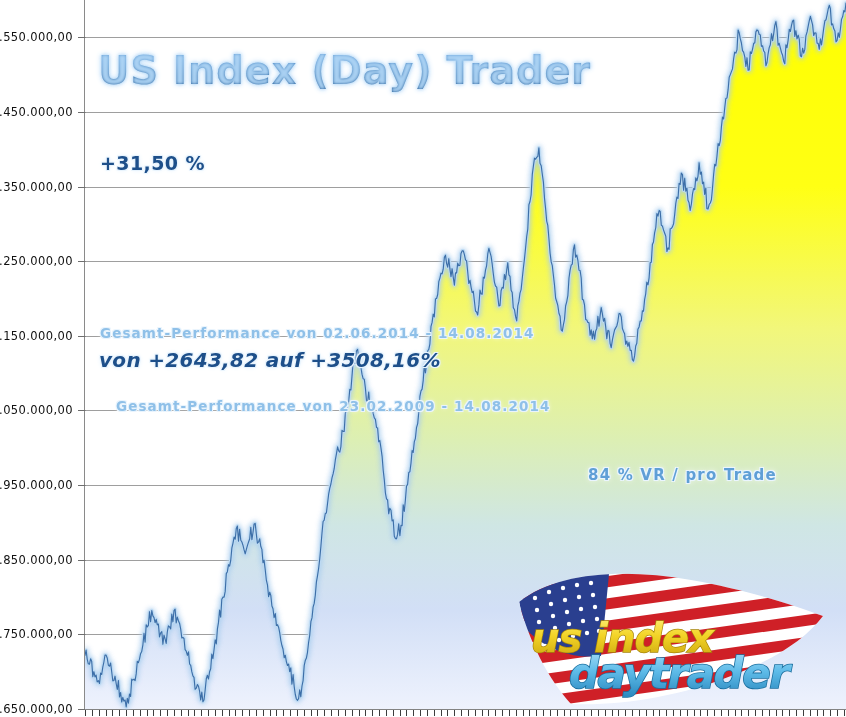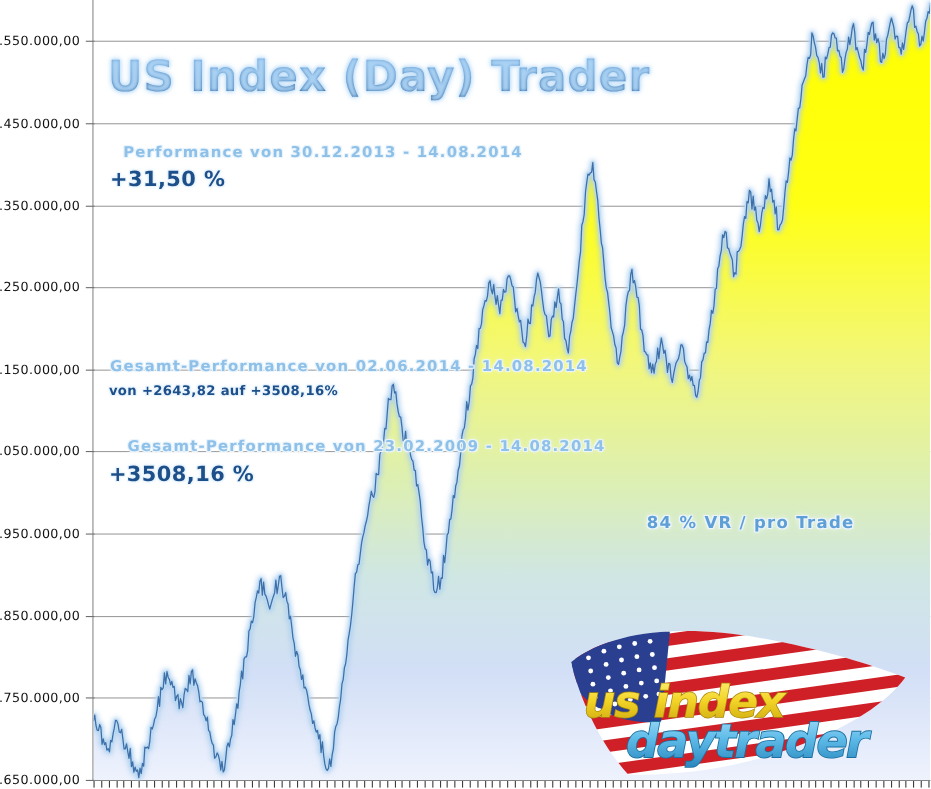--- a/index.html
+++ b/index.html
@@ -45,23 +45,24 @@
     text-shadow:-1px -1px 0 #e9f4fd,1px -1px 0 #e9f4fd,-1px 1px 0 #e9f4fd,1px 1px 0 #e9f4fd,0 0 5px #ffffff;
   }
   .lbl-big{
     font-family:"DejaVu Sans",sans-serif;
     font-size:19px;font-weight:bold;letter-spacing:.4px;
     color:#1d4f8a;
     text-shadow:-1px -1px 0 #e9f4fd,1px -1px 0 #e9f4fd,-1px 1px 0 #e9f4fd,1px 1px 0 #e9f4fd,0 0 5px #dceefc;
   }
   .lbl-mid{
     font-family:"DejaVu Sans",sans-serif;
-    font-size:12px;font-weight:bold;letter-spacing:.3px;
+    font-size:20px;font-weight:bold;letter-spacing:.3px;
     color:#1d4f8a;
     text-shadow:-1px -1px 0 #e9f4fd,1px -1px 0 #e9f4fd,-1px 1px 0 #e9f4fd,1px 1px 0 #e9f4fd,0 0 5px #dceefc;
+    font-style:italic;
   }
   .lbl-vr{
     font-family:"DejaVu Sans",sans-serif;
     font-size:15px;font-weight:bold;letter-spacing:1.2px;
     color:#5f9fd6;
     text-shadow:-1px -1px 0 #eaf5ff,1px -1px 0 #eaf5ff,-1px 1px 0 #eaf5ff,1px 1px 0 #eaf5ff,0 0 6px #ffffff;
   }
 
   #perf1-line1{left:112px;top:131px;}
   #perf1-line2{left:100px;top:152px;}
@@ -252,28 +253,26 @@
       </defs>
       <path id="area-path" fill="url(#areaGrad)" stroke="none" d="M0.0 655.3 L1.1 650.1 L2.2 659.1 L3.3 663.8 L4.5 664.2 L5.6 658.8 L6.7 661.4 L7.8 676.6 L8.9 671.7 L10.0 677.0 L11.1 675.1 L12.2 682.0 L13.4 680.6 L14.5 683.5 L15.6 673.1 L16.7 674.5 L17.8 667.2 L18.9 662.0 L20.0 655.0 L21.1 655.1 L22.3 658.3 L23.4 665.4 L24.5 666.2 L25.6 663.0 L26.7 671.7 L27.8 680.8 L28.9 680.7 L30.0 676.2 L31.2 683.6 L32.3 689.5 L33.4 680.6 L34.5 696.9 L35.6 692.6 L36.7 702.0 L37.8 697.3 L38.9 701.2 L40.1 700.0 L41.2 707.0 L42.3 698.3 L43.4 703.2 L44.5 694.1 L45.6 696.5 L46.7 679.2 L47.8 680.1 L49.0 679.1 L50.1 680.6 L51.2 673.9 L52.3 661.3 L53.4 662.7 L54.5 659.2 L55.6 653.7 L56.7 651.6 L57.9 644.8 L59.0 633.4 L60.1 642.1 L61.2 624.9 L62.3 626.9 L63.4 625.3 L64.5 611.7 L65.6 621.8 L66.8 610.5 L67.9 615.9 L69.0 617.6 L70.1 622.7 L71.2 619.4 L72.3 624.8 L73.4 624.1 L74.5 636.9 L75.7 632.9 L76.8 631.6 L77.9 644.3 L79.0 635.1 L80.1 638.8 L81.2 643.4 L82.3 632.0 L83.4 625.8 L84.6 626.9 L85.7 628.9 L86.8 614.0 L87.9 621.8 L89.0 610.5 L90.1 609.1 L91.2 623.0 L92.3 617.1 L93.5 620.9 L94.6 623.4 L95.7 629.1 L96.8 638.0 L97.9 637.4 L99.0 638.5 L100.1 649.7 L101.2 651.1 L102.4 655.3 L103.5 651.9 L104.6 664.0 L105.7 665.4 L106.8 671.7 L107.9 675.9 L109.0 677.4 L110.1 689.3 L111.3 688.1 L112.4 684.5 L113.5 686.4 L114.6 691.2 L115.7 700.0 L116.8 692.1 L117.9 701.7 L119.0 700.0 L120.2 689.6 L121.3 678.7 L122.4 675.3 L123.5 679.0 L124.6 671.7 L125.7 668.7 L126.8 654.1 L127.9 658.7 L129.1 649.3 L130.2 639.8 L131.3 643.9 L132.4 629.1 L133.5 622.4 L134.6 610.1 L135.7 617.1 L136.8 599.2 L138.0 597.1 L139.1 597.1 L140.2 591.4 L141.3 573.6 L142.4 571.7 L143.5 564.7 L144.6 566.1 L145.7 560.7 L146.9 547.8 L148.0 543.1 L149.1 537.1 L150.2 539.2 L151.3 528.4 L152.4 526.1 L153.5 541.1 L154.6 529.3 L155.8 540.3 L156.9 542.0 L158.0 545.4 L159.1 549.9 L160.2 553.8 L161.3 549.6 L162.4 545.7 L163.5 542.2 L164.7 538.8 L165.8 527.3 L166.9 539.7 L168.0 532.3 L169.1 523.9 L170.2 523.4 L171.3 533.9 L172.4 543.2 L173.6 541.8 L174.7 538.8 L175.8 546.5 L176.9 549.4 L178.0 562.7 L179.1 560.2 L180.2 569.5 L181.3 579.8 L182.5 585.1 L183.6 596.6 L184.7 592.2 L185.8 595.4 L186.9 606.0 L188.0 608.8 L189.1 617.7 L190.3 613.6 L191.4 625.4 L192.5 624.7 L193.6 627.2 L194.7 632.6 L195.8 640.3 L196.9 645.5 L198.0 649.0 L199.2 657.7 L200.3 655.3 L201.4 661.8 L202.5 665.5 L203.6 664.0 L204.7 671.7 L205.8 667.9 L206.9 684.1 L208.1 674.5 L209.2 686.6 L210.3 694.5 L211.4 699.0 L212.5 700.3 L213.6 698.6 L214.7 689.8 L215.8 696.8 L217.0 686.0 L218.1 680.6 L219.2 665.6 L220.3 660.4 L221.4 658.1 L222.5 652.3 L223.6 642.5 L224.7 635.5 L225.9 621.7 L227.0 617.9 L228.1 607.2 L229.2 603.4 L230.3 595.4 L231.4 582.1 L232.5 575.8 L233.6 568.7 L234.8 558.2 L235.9 546.3 L237.0 533.0 L238.1 521.5 L239.2 520.1 L240.3 513.5 L241.4 512.9 L242.5 503.7 L243.7 493.8 L244.8 488.1 L245.9 484.0 L247.0 477.8 L248.1 473.9 L249.2 468.7 L250.3 460.2 L251.4 454.1 L252.6 446.8 L253.7 450.8 L254.8 452.1 L255.9 446.6 L257.0 430.4 L258.1 431.4 L259.2 431.4 L260.3 413.2 L261.5 409.7 L262.6 404.5 L263.7 401.3 L264.8 389.4 L265.9 389.9 L267.0 376.1 L268.1 362.2 L269.2 363.3 L270.4 363.4 L271.5 350.8 L272.6 349.4 L273.7 357.3 L274.8 356.2 L275.9 367.2 L277.0 374.2 L278.1 378.7 L279.3 379.2 L280.4 388.1 L281.5 400.6 L282.6 401.7 L283.7 392.1 L284.8 404.5 L285.9 402.2 L287.0 405.4 L288.2 413.7 L289.3 417.9 L290.4 419.3 L291.5 427.4 L292.6 427.9 L293.7 441.8 L294.8 440.5 L295.9 447.7 L297.1 456.3 L298.2 470.2 L299.3 479.9 L300.4 493.0 L301.5 498.9 L302.6 500.0 L303.7 513.8 L304.8 508.2 L306.0 510.2 L307.1 520.9 L308.2 519.9 L309.3 536.2 L310.4 538.6 L311.5 538.8 L312.6 534.4 L313.7 523.9 L314.9 535.7 L316.0 525.4 L317.1 525.7 L318.2 504.8 L319.3 511.4 L320.4 500.0 L321.5 486.3 L322.6 484.4 L323.8 472.4 L324.9 471.7 L326.0 463.1 L327.1 450.5 L328.2 452.4 L329.3 441.8 L330.4 438.3 L331.5 427.7 L332.7 423.6 L333.8 412.0 L334.9 396.4 L336.0 390.9 L337.1 389.1 L338.2 380.6 L339.3 365.1 L340.4 372.8 L341.6 364.9 L342.7 350.8 L343.8 349.3 L344.9 343.8 L346.0 326.4 L347.1 322.4 L348.2 314.1 L349.3 316.9 L350.5 298.8 L351.6 298.5 L352.7 294.5 L353.8 281.7 L354.9 278.1 L356.0 273.2 L357.1 273.8 L358.2 269.2 L359.4 257.2 L360.5 255.2 L361.6 263.6 L362.7 267.1 L363.8 258.7 L364.9 268.7 L366.0 276.7 L367.1 268.7 L368.3 277.6 L369.4 285.1 L370.5 272.9 L371.6 272.9 L372.7 263.1 L373.8 265.7 L374.9 265.2 L376.0 253.4 L377.2 250.8 L378.3 250.8 L379.4 254.7 L380.5 259.8 L381.6 260.9 L382.7 271.7 L383.8 283.5 L385.0 280.4 L386.1 287.3 L387.2 292.6 L388.3 291.3 L389.4 301.0 L390.5 311.0 L391.6 312.0 L392.7 315.0 L393.9 304.9 L395.0 290.1 L396.1 294.0 L397.2 294.1 L398.3 277.2 L399.4 278.1 L400.5 270.2 L401.6 265.8 L402.8 253.7 L403.9 248.3 L405.0 252.3 L406.1 256.3 L407.2 264.2 L408.3 273.8 L409.4 282.1 L410.5 286.0 L411.7 287.1 L412.8 296.6 L413.9 306.0 L415.0 305.4 L416.1 290.7 L417.2 287.4 L418.3 288.1 L419.4 274.5 L420.6 279.6 L421.7 270.0 L422.8 262.7 L423.9 274.9 L425.0 276.3 L426.1 290.2 L427.2 292.6 L428.3 307.6 L429.5 309.7 L430.6 316.7 L431.7 320.9 L432.8 305.8 L433.9 301.2 L435.0 293.2 L436.1 289.6 L437.2 279.0 L438.4 267.8 L439.5 258.6 L440.6 247.8 L441.7 236.5 L442.8 228.8 L443.9 204.7 L445.0 201.5 L446.1 195.0 L447.3 174.3 L448.4 166.0 L449.5 158.2 L450.6 159.2 L451.7 157.2 L452.8 156.6 L453.9 147.8 L455.0 163.3 L456.2 165.7 L457.3 174.3 L458.4 182.1 L459.5 198.1 L460.6 208.6 L461.7 221.1 L462.8 225.4 L463.9 238.3 L465.1 253.2 L466.2 261.9 L467.3 265.7 L468.4 275.5 L469.5 285.0 L470.6 298.0 L471.7 301.5 L472.8 305.3 L474.0 313.5 L475.1 316.3 L476.2 329.9 L477.3 331.2 L478.4 324.6 L479.5 319.4 L480.6 306.0 L481.7 301.8 L482.9 295.3 L484.0 278.0 L485.1 270.2 L486.2 265.1 L487.3 264.1 L488.4 249.5 L489.5 244.8 L490.6 257.1 L491.8 255.1 L492.9 260.5 L494.0 270.2 L495.1 270.5 L496.2 278.0 L497.3 299.2 L498.4 300.0 L499.5 304.9 L500.7 319.4 L501.8 320.0 L502.9 322.4 L504.0 322.8 L505.1 335.3 L506.2 329.8 L507.3 338.8 L508.4 331.1 L509.6 339.3 L510.7 330.9 L511.8 328.4 L512.9 316.4 L514.0 326.1 L515.1 315.6 L516.2 307.5 L517.3 313.4 L518.5 321.2 L519.6 318.4 L520.7 326.9 L521.8 338.6 L522.9 330.3 L524.0 330.9 L525.1 343.3 L526.2 347.7 L527.4 339.8 L528.5 334.7 L529.6 329.9 L530.7 327.9 L531.8 326.0 L532.9 321.3 L534.0 313.5 L535.1 313.6 L536.3 317.0 L537.4 328.5 L538.5 331.4 L539.6 333.7 L540.7 344.3 L541.8 341.0 L542.9 346.3 L544.0 342.3 L545.2 350.4 L546.3 350.4 L547.4 359.7 L548.5 361.1 L549.6 355.9 L550.7 346.0 L551.8 343.3 L552.9 329.2 L554.1 326.9 L555.2 321.1 L556.3 320.9 L557.4 310.8 L558.5 311.2 L559.6 299.6 L560.7 294.0 L561.8 282.2 L563.0 284.8 L564.1 277.8 L565.2 262.7 L566.3 262.3 L567.4 244.4 L568.5 242.0 L569.6 232.9 L570.8 227.5 L571.9 213.5 L573.0 216.1 L574.1 210.5 L575.2 211.4 L576.3 225.3 L577.4 225.9 L578.5 229.9 L579.7 233.2 L580.8 236.3 L581.9 251.5 L583.0 247.8 L584.1 249.3 L585.2 228.8 L586.3 228.5 L587.4 226.9 L588.6 223.8 L589.7 214.4 L590.8 203.4 L591.9 197.0 L593.0 198.5 L594.1 183.3 L595.2 184.4 L596.3 173.1 L597.5 174.7 L598.6 190.2 L599.7 178.2 L600.8 191.1 L601.9 188.1 L603.0 200.2 L604.1 202.8 L605.2 210.5 L606.4 203.9 L607.5 193.9 L608.6 188.5 L609.7 189.6 L610.8 177.9 L611.9 180.8 L613.0 176.2 L614.1 162.7 L615.3 174.2 L616.4 172.0 L617.5 183.7 L618.6 182.1 L619.7 194.4 L620.8 188.1 L621.9 208.8 L623.0 209.0 L624.2 204.3 L625.3 203.0 L626.4 199.8 L627.5 188.1 L628.6 174.8 L629.7 164.4 L630.8 165.9 L631.9 156.7 L633.1 143.6 L634.2 145.6 L635.3 140.7 L636.4 126.9 L637.5 117.1 L638.6 119.0 L639.7 108.3 L640.8 98.5 L642.0 98.0 L643.1 89.7 L644.2 77.3 L645.3 74.6 L646.4 71.6 L647.5 68.9 L648.6 59.0 L649.7 52.2 L650.9 53.1 L652.0 49.6 L653.1 30.0 L654.2 32.8 L655.3 38.7 L656.4 43.0 L657.5 50.6 L658.6 52.2 L659.8 56.9 L660.9 66.4 L662.0 57.7 L663.1 70.2 L664.2 69.9 L665.3 51.9 L666.4 53.5 L667.5 49.3 L668.7 43.3 L669.8 42.9 L670.9 31.9 L672.0 29.9 L673.1 30.7 L674.2 34.5 L675.3 34.7 L676.4 46.3 L677.6 45.8 L678.7 51.0 L679.8 52.3 L680.9 65.7 L682.0 62.5 L683.1 53.8 L684.2 47.6 L685.3 44.8 L686.5 33.7 L687.6 40.6 L688.7 33.7 L689.8 25.4 L690.9 21.6 L692.0 29.1 L693.1 45.3 L694.2 43.3 L695.4 48.1 L696.5 52.5 L697.6 55.3 L698.7 61.2 L699.8 63.7 L700.9 44.8 L702.0 47.7 L703.1 40.3 L704.3 29.4 L705.4 31.4 L706.5 25.3 L707.6 20.9 L708.7 20.2 L709.8 36.4 L710.9 30.7 L712.0 38.8 L713.2 35.2 L714.3 39.4 L715.4 55.9 L716.5 56.7 L717.6 48.2 L718.7 53.2 L719.8 49.4 L720.9 35.8 L722.1 31.9 L723.2 26.2 L724.3 20.7 L725.4 16.4 L726.5 20.7 L727.6 24.9 L728.7 35.5 L729.8 32.8 L731.0 33.0 L732.1 43.2 L733.2 43.4 L734.3 49.3 L735.4 38.9 L736.5 44.9 L737.6 36.8 L738.7 28.4 L739.9 20.7 L741.0 19.8 L742.1 14.6 L743.2 9.0 L744.3 5.3 L745.4 8.6 L746.5 24.9 L747.6 23.9 L748.8 28.8 L749.9 30.9 L751.0 41.8 L752.1 40.3 L753.2 32.9 L754.3 37.4 L755.4 29.1 L756.5 19.4 L757.7 16.5 L758.8 10.6 L759.9 11.9 L761.0 3.0 L761 709 L0 709 Z"></path>
       <path id="glow-path" fill="none" stroke="#a9cdee" stroke-width="5.5" stroke-linejoin="round" stroke-linecap="round" opacity="0.9" filter="url(#glowF)" d="M0.0 655.3 L1.1 650.1 L2.2 659.1 L3.3 663.8 L4.5 664.2 L5.6 658.8 L6.7 661.4 L7.8 676.6 L8.9 671.7 L10.0 677.0 L11.1 675.1 L12.2 682.0 L13.4 680.6 L14.5 683.5 L15.6 673.1 L16.7 674.5 L17.8 667.2 L18.9 662.0 L20.0 655.0 L21.1 655.1 L22.3 658.3 L23.4 665.4 L24.5 666.2 L25.6 663.0 L26.7 671.7 L27.8 680.8 L28.9 680.7 L30.0 676.2 L31.2 683.6 L32.3 689.5 L33.4 680.6 L34.5 696.9 L35.6 692.6 L36.7 702.0 L37.8 697.3 L38.9 701.2 L40.1 700.0 L41.2 707.0 L42.3 698.3 L43.4 703.2 L44.5 694.1 L45.6 696.5 L46.7 679.2 L47.8 680.1 L49.0 679.1 L50.1 680.6 L51.2 673.9 L52.3 661.3 L53.4 662.7 L54.5 659.2 L55.6 653.7 L56.7 651.6 L57.9 644.8 L59.0 633.4 L60.1 642.1 L61.2 624.9 L62.3 626.9 L63.4 625.3 L64.5 611.7 L65.6 621.8 L66.8 610.5 L67.9 615.9 L69.0 617.6 L70.1 622.7 L71.2 619.4 L72.3 624.8 L73.4 624.1 L74.5 636.9 L75.7 632.9 L76.8 631.6 L77.9 644.3 L79.0 635.1 L80.1 638.8 L81.2 643.4 L82.3 632.0 L83.4 625.8 L84.6 626.9 L85.7 628.9 L86.8 614.0 L87.9 621.8 L89.0 610.5 L90.1 609.1 L91.2 623.0 L92.3 617.1 L93.5 620.9 L94.6 623.4 L95.7 629.1 L96.8 638.0 L97.9 637.4 L99.0 638.5 L100.1 649.7 L101.2 651.1 L102.4 655.3 L103.5 651.9 L104.6 664.0 L105.7 665.4 L106.8 671.7 L107.9 675.9 L109.0 677.4 L110.1 689.3 L111.3 688.1 L112.4 684.5 L113.5 686.4 L114.6 691.2 L115.7 700.0 L116.8 692.1 L117.9 701.7 L119.0 700.0 L120.2 689.6 L121.3 678.7 L122.4 675.3 L123.5 679.0 L124.6 671.7 L125.7 668.7 L126.8 654.1 L127.9 658.7 L129.1 649.3 L130.2 639.8 L131.3 643.9 L132.4 629.1 L133.5 622.4 L134.6 610.1 L135.7 617.1 L136.8 599.2 L138.0 597.1 L139.1 597.1 L140.2 591.4 L141.3 573.6 L142.4 571.7 L143.5 564.7 L144.6 566.1 L145.7 560.7 L146.9 547.8 L148.0 543.1 L149.1 537.1 L150.2 539.2 L151.3 528.4 L152.4 526.1 L153.5 541.1 L154.6 529.3 L155.8 540.3 L156.9 542.0 L158.0 545.4 L159.1 549.9 L160.2 553.8 L161.3 549.6 L162.4 545.7 L163.5 542.2 L164.7 538.8 L165.8 527.3 L166.9 539.7 L168.0 532.3 L169.1 523.9 L170.2 523.4 L171.3 533.9 L172.4 543.2 L173.6 541.8 L174.7 538.8 L175.8 546.5 L176.9 549.4 L178.0 562.7 L179.1 560.2 L180.2 569.5 L181.3 579.8 L182.5 585.1 L183.6 596.6 L184.7 592.2 L185.8 595.4 L186.9 606.0 L188.0 608.8 L189.1 617.7 L190.3 613.6 L191.4 625.4 L192.5 624.7 L193.6 627.2 L194.7 632.6 L195.8 640.3 L196.9 645.5 L198.0 649.0 L199.2 657.7 L200.3 655.3 L201.4 661.8 L202.5 665.5 L203.6 664.0 L204.7 671.7 L205.8 667.9 L206.9 684.1 L208.1 674.5 L209.2 686.6 L210.3 694.5 L211.4 699.0 L212.5 700.3 L213.6 698.6 L214.7 689.8 L215.8 696.8 L217.0 686.0 L218.1 680.6 L219.2 665.6 L220.3 660.4 L221.4 658.1 L222.5 652.3 L223.6 642.5 L224.7 635.5 L225.9 621.7 L227.0 617.9 L228.1 607.2 L229.2 603.4 L230.3 595.4 L231.4 582.1 L232.5 575.8 L233.6 568.7 L234.8 558.2 L235.9 546.3 L237.0 533.0 L238.1 521.5 L239.2 520.1 L240.3 513.5 L241.4 512.9 L242.5 503.7 L243.7 493.8 L244.8 488.1 L245.9 484.0 L247.0 477.8 L248.1 473.9 L249.2 468.7 L250.3 460.2 L251.4 454.1 L252.6 446.8 L253.7 450.8 L254.8 452.1 L255.9 446.6 L257.0 430.4 L258.1 431.4 L259.2 431.4 L260.3 413.2 L261.5 409.7 L262.6 404.5 L263.7 401.3 L264.8 389.4 L265.9 389.9 L267.0 376.1 L268.1 362.2 L269.2 363.3 L270.4 363.4 L271.5 350.8 L272.6 349.4 L273.7 357.3 L274.8 356.2 L275.9 367.2 L277.0 374.2 L278.1 378.7 L279.3 379.2 L280.4 388.1 L281.5 400.6 L282.6 401.7 L283.7 392.1 L284.8 404.5 L285.9 402.2 L287.0 405.4 L288.2 413.7 L289.3 417.9 L290.4 419.3 L291.5 427.4 L292.6 427.9 L293.7 441.8 L294.8 440.5 L295.9 447.7 L297.1 456.3 L298.2 470.2 L299.3 479.9 L300.4 493.0 L301.5 498.9 L302.6 500.0 L303.7 513.8 L304.8 508.2 L306.0 510.2 L307.1 520.9 L308.2 519.9 L309.3 536.2 L310.4 538.6 L311.5 538.8 L312.6 534.4 L313.7 523.9 L314.9 535.7 L316.0 525.4 L317.1 525.7 L318.2 504.8 L319.3 511.4 L320.4 500.0 L321.5 486.3 L322.6 484.4 L323.8 472.4 L324.9 471.7 L326.0 463.1 L327.1 450.5 L328.2 452.4 L329.3 441.8 L330.4 438.3 L331.5 427.7 L332.7 423.6 L333.8 412.0 L334.9 396.4 L336.0 390.9 L337.1 389.1 L338.2 380.6 L339.3 365.1 L340.4 372.8 L341.6 364.9 L342.7 350.8 L343.8 349.3 L344.9 343.8 L346.0 326.4 L347.1 322.4 L348.2 314.1 L349.3 316.9 L350.5 298.8 L351.6 298.5 L352.7 294.5 L353.8 281.7 L354.9 278.1 L356.0 273.2 L357.1 273.8 L358.2 269.2 L359.4 257.2 L360.5 255.2 L361.6 263.6 L362.7 267.1 L363.8 258.7 L364.9 268.7 L366.0 276.7 L367.1 268.7 L368.3 277.6 L369.4 285.1 L370.5 272.9 L371.6 272.9 L372.7 263.1 L373.8 265.7 L374.9 265.2 L376.0 253.4 L377.2 250.8 L378.3 250.8 L379.4 254.7 L380.5 259.8 L381.6 260.9 L382.7 271.7 L383.8 283.5 L385.0 280.4 L386.1 287.3 L387.2 292.6 L388.3 291.3 L389.4 301.0 L390.5 311.0 L391.6 312.0 L392.7 315.0 L393.9 304.9 L395.0 290.1 L396.1 294.0 L397.2 294.1 L398.3 277.2 L399.4 278.1 L400.5 270.2 L401.6 265.8 L402.8 253.7 L403.9 248.3 L405.0 252.3 L406.1 256.3 L407.2 264.2 L408.3 273.8 L409.4 282.1 L410.5 286.0 L411.7 287.1 L412.8 296.6 L413.9 306.0 L415.0 305.4 L416.1 290.7 L417.2 287.4 L418.3 288.1 L419.4 274.5 L420.6 279.6 L421.7 270.0 L422.8 262.7 L423.9 274.9 L425.0 276.3 L426.1 290.2 L427.2 292.6 L428.3 307.6 L429.5 309.7 L430.6 316.7 L431.7 320.9 L432.8 305.8 L433.9 301.2 L435.0 293.2 L436.1 289.6 L437.2 279.0 L438.4 267.8 L439.5 258.6 L440.6 247.8 L441.7 236.5 L442.8 228.8 L443.9 204.7 L445.0 201.5 L446.1 195.0 L447.3 174.3 L448.4 166.0 L449.5 158.2 L450.6 159.2 L451.7 157.2 L452.8 156.6 L453.9 147.8 L455.0 163.3 L456.2 165.7 L457.3 174.3 L458.4 182.1 L459.5 198.1 L460.6 208.6 L461.7 221.1 L462.8 225.4 L463.9 238.3 L465.1 253.2 L466.2 261.9 L467.3 265.7 L468.4 275.5 L469.5 285.0 L470.6 298.0 L471.7 301.5 L472.8 305.3 L474.0 313.5 L475.1 316.3 L476.2 329.9 L477.3 331.2 L478.4 324.6 L479.5 319.4 L480.6 306.0 L481.7 301.8 L482.9 295.3 L484.0 278.0 L485.1 270.2 L486.2 265.1 L487.3 264.1 L488.4 249.5 L489.5 244.8 L490.6 257.1 L491.8 255.1 L492.9 260.5 L494.0 270.2 L495.1 270.5 L496.2 278.0 L497.3 299.2 L498.4 300.0 L499.5 304.9 L500.7 319.4 L501.8 320.0 L502.9 322.4 L504.0 322.8 L505.1 335.3 L506.2 329.8 L507.3 338.8 L508.4 331.1 L509.6 339.3 L510.7 330.9 L511.8 328.4 L512.9 316.4 L514.0 326.1 L515.1 315.6 L516.2 307.5 L517.3 313.4 L518.5 321.2 L519.6 318.4 L520.7 326.9 L521.8 338.6 L522.9 330.3 L524.0 330.9 L525.1 343.3 L526.2 347.7 L527.4 339.8 L528.5 334.7 L529.6 329.9 L530.7 327.9 L531.8 326.0 L532.9 321.3 L534.0 313.5 L535.1 313.6 L536.3 317.0 L537.4 328.5 L538.5 331.4 L539.6 333.7 L540.7 344.3 L541.8 341.0 L542.9 346.3 L544.0 342.3 L545.2 350.4 L546.3 350.4 L547.4 359.7 L548.5 361.1 L549.6 355.9 L550.7 346.0 L551.8 343.3 L552.9 329.2 L554.1 326.9 L555.2 321.1 L556.3 320.9 L557.4 310.8 L558.5 311.2 L559.6 299.6 L560.7 294.0 L561.8 282.2 L563.0 284.8 L564.1 277.8 L565.2 262.7 L566.3 262.3 L567.4 244.4 L568.5 242.0 L569.6 232.9 L570.8 227.5 L571.9 213.5 L573.0 216.1 L574.1 210.5 L575.2 211.4 L576.3 225.3 L577.4 225.9 L578.5 229.9 L579.7 233.2 L580.8 236.3 L581.9 251.5 L583.0 247.8 L584.1 249.3 L585.2 228.8 L586.3 228.5 L587.4 226.9 L588.6 223.8 L589.7 214.4 L590.8 203.4 L591.9 197.0 L593.0 198.5 L594.1 183.3 L595.2 184.4 L596.3 173.1 L597.5 174.7 L598.6 190.2 L599.7 178.2 L600.8 191.1 L601.9 188.1 L603.0 200.2 L604.1 202.8 L605.2 210.5 L606.4 203.9 L607.5 193.9 L608.6 188.5 L609.7 189.6 L610.8 177.9 L611.9 180.8 L613.0 176.2 L614.1 162.7 L615.3 174.2 L616.4 172.0 L617.5 183.7 L618.6 182.1 L619.7 194.4 L620.8 188.1 L621.9 208.8 L623.0 209.0 L624.2 204.3 L625.3 203.0 L626.4 199.8 L627.5 188.1 L628.6 174.8 L629.7 164.4 L630.8 165.9 L631.9 156.7 L633.1 143.6 L634.2 145.6 L635.3 140.7 L636.4 126.9 L637.5 117.1 L638.6 119.0 L639.7 108.3 L640.8 98.5 L642.0 98.0 L643.1 89.7 L644.2 77.3 L645.3 74.6 L646.4 71.6 L647.5 68.9 L648.6 59.0 L649.7 52.2 L650.9 53.1 L652.0 49.6 L653.1 30.0 L654.2 32.8 L655.3 38.7 L656.4 43.0 L657.5 50.6 L658.6 52.2 L659.8 56.9 L660.9 66.4 L662.0 57.7 L663.1 70.2 L664.2 69.9 L665.3 51.9 L666.4 53.5 L667.5 49.3 L668.7 43.3 L669.8 42.9 L670.9 31.9 L672.0 29.9 L673.1 30.7 L674.2 34.5 L675.3 34.7 L676.4 46.3 L677.6 45.8 L678.7 51.0 L679.8 52.3 L680.9 65.7 L682.0 62.5 L683.1 53.8 L684.2 47.6 L685.3 44.8 L686.5 33.7 L687.6 40.6 L688.7 33.7 L689.8 25.4 L690.9 21.6 L692.0 29.1 L693.1 45.3 L694.2 43.3 L695.4 48.1 L696.5 52.5 L697.6 55.3 L698.7 61.2 L699.8 63.7 L700.9 44.8 L702.0 47.7 L703.1 40.3 L704.3 29.4 L705.4 31.4 L706.5 25.3 L707.6 20.9 L708.7 20.2 L709.8 36.4 L710.9 30.7 L712.0 38.8 L713.2 35.2 L714.3 39.4 L715.4 55.9 L716.5 56.7 L717.6 48.2 L718.7 53.2 L719.8 49.4 L720.9 35.8 L722.1 31.9 L723.2 26.2 L724.3 20.7 L725.4 16.4 L726.5 20.7 L727.6 24.9 L728.7 35.5 L729.8 32.8 L731.0 33.0 L732.1 43.2 L733.2 43.4 L734.3 49.3 L735.4 38.9 L736.5 44.9 L737.6 36.8 L738.7 28.4 L739.9 20.7 L741.0 19.8 L742.1 14.6 L743.2 9.0 L744.3 5.3 L745.4 8.6 L746.5 24.9 L747.6 23.9 L748.8 28.8 L749.9 30.9 L751.0 41.8 L752.1 40.3 L753.2 32.9 L754.3 37.4 L755.4 29.1 L756.5 19.4 L757.7 16.5 L758.8 10.6 L759.9 11.9 L761.0 3.0"></path>
       <path id="glow2-path" fill="none" stroke="#bcd9f2" stroke-width="3.4" stroke-linejoin="round" stroke-linecap="round" opacity="0.95" d="M0.0 655.3 L1.1 650.1 L2.2 659.1 L3.3 663.8 L4.5 664.2 L5.6 658.8 L6.7 661.4 L7.8 676.6 L8.9 671.7 L10.0 677.0 L11.1 675.1 L12.2 682.0 L13.4 680.6 L14.5 683.5 L15.6 673.1 L16.7 674.5 L17.8 667.2 L18.9 662.0 L20.0 655.0 L21.1 655.1 L22.3 658.3 L23.4 665.4 L24.5 666.2 L25.6 663.0 L26.7 671.7 L27.8 680.8 L28.9 680.7 L30.0 676.2 L31.2 683.6 L32.3 689.5 L33.4 680.6 L34.5 696.9 L35.6 692.6 L36.7 702.0 L37.8 697.3 L38.9 701.2 L40.1 700.0 L41.2 707.0 L42.3 698.3 L43.4 703.2 L44.5 694.1 L45.6 696.5 L46.7 679.2 L47.8 680.1 L49.0 679.1 L50.1 680.6 L51.2 673.9 L52.3 661.3 L53.4 662.7 L54.5 659.2 L55.6 653.7 L56.7 651.6 L57.9 644.8 L59.0 633.4 L60.1 642.1 L61.2 624.9 L62.3 626.9 L63.4 625.3 L64.5 611.7 L65.6 621.8 L66.8 610.5 L67.9 615.9 L69.0 617.6 L70.1 622.7 L71.2 619.4 L72.3 624.8 L73.4 624.1 L74.5 636.9 L75.7 632.9 L76.8 631.6 L77.9 644.3 L79.0 635.1 L80.1 638.8 L81.2 643.4 L82.3 632.0 L83.4 625.8 L84.6 626.9 L85.7 628.9 L86.8 614.0 L87.9 621.8 L89.0 610.5 L90.1 609.1 L91.2 623.0 L92.3 617.1 L93.5 620.9 L94.6 623.4 L95.7 629.1 L96.8 638.0 L97.9 637.4 L99.0 638.5 L100.1 649.7 L101.2 651.1 L102.4 655.3 L103.5 651.9 L104.6 664.0 L105.7 665.4 L106.8 671.7 L107.9 675.9 L109.0 677.4 L110.1 689.3 L111.3 688.1 L112.4 684.5 L113.5 686.4 L114.6 691.2 L115.7 700.0 L116.8 692.1 L117.9 701.7 L119.0 700.0 L120.2 689.6 L121.3 678.7 L122.4 675.3 L123.5 679.0 L124.6 671.7 L125.7 668.7 L126.8 654.1 L127.9 658.7 L129.1 649.3 L130.2 639.8 L131.3 643.9 L132.4 629.1 L133.5 622.4 L134.6 610.1 L135.7 617.1 L136.8 599.2 L138.0 597.1 L139.1 597.1 L140.2 591.4 L141.3 573.6 L142.4 571.7 L143.5 564.7 L144.6 566.1 L145.7 560.7 L146.9 547.8 L148.0 543.1 L149.1 537.1 L150.2 539.2 L151.3 528.4 L152.4 526.1 L153.5 541.1 L154.6 529.3 L155.8 540.3 L156.9 542.0 L158.0 545.4 L159.1 549.9 L160.2 553.8 L161.3 549.6 L162.4 545.7 L163.5 542.2 L164.7 538.8 L165.8 527.3 L166.9 539.7 L168.0 532.3 L169.1 523.9 L170.2 523.4 L171.3 533.9 L172.4 543.2 L173.6 541.8 L174.7 538.8 L175.8 546.5 L176.9 549.4 L178.0 562.7 L179.1 560.2 L180.2 569.5 L181.3 579.8 L182.5 585.1 L183.6 596.6 L184.7 592.2 L185.8 595.4 L186.9 606.0 L188.0 608.8 L189.1 617.7 L190.3 613.6 L191.4 625.4 L192.5 624.7 L193.6 627.2 L194.7 632.6 L195.8 640.3 L196.9 645.5 L198.0 649.0 L199.2 657.7 L200.3 655.3 L201.4 661.8 L202.5 665.5 L203.6 664.0 L204.7 671.7 L205.8 667.9 L206.9 684.1 L208.1 674.5 L209.2 686.6 L210.3 694.5 L211.4 699.0 L212.5 700.3 L213.6 698.6 L214.7 689.8 L215.8 696.8 L217.0 686.0 L218.1 680.6 L219.2 665.6 L220.3 660.4 L221.4 658.1 L222.5 652.3 L223.6 642.5 L224.7 635.5 L225.9 621.7 L227.0 617.9 L228.1 607.2 L229.2 603.4 L230.3 595.4 L231.4 582.1 L232.5 575.8 L233.6 568.7 L234.8 558.2 L235.9 546.3 L237.0 533.0 L238.1 521.5 L239.2 520.1 L240.3 513.5 L241.4 512.9 L242.5 503.7 L243.7 493.8 L244.8 488.1 L245.9 484.0 L247.0 477.8 L248.1 473.9 L249.2 468.7 L250.3 460.2 L251.4 454.1 L252.6 446.8 L253.7 450.8 L254.8 452.1 L255.9 446.6 L257.0 430.4 L258.1 431.4 L259.2 431.4 L260.3 413.2 L261.5 409.7 L262.6 404.5 L263.7 401.3 L264.8 389.4 L265.9 389.9 L267.0 376.1 L268.1 362.2 L269.2 363.3 L270.4 363.4 L271.5 350.8 L272.6 349.4 L273.7 357.3 L274.8 356.2 L275.9 367.2 L277.0 374.2 L278.1 378.7 L279.3 379.2 L280.4 388.1 L281.5 400.6 L282.6 401.7 L283.7 392.1 L284.8 404.5 L285.9 402.2 L287.0 405.4 L288.2 413.7 L289.3 417.9 L290.4 419.3 L291.5 427.4 L292.6 427.9 L293.7 441.8 L294.8 440.5 L295.9 447.7 L297.1 456.3 L298.2 470.2 L299.3 479.9 L300.4 493.0 L301.5 498.9 L302.6 500.0 L303.7 513.8 L304.8 508.2 L306.0 510.2 L307.1 520.9 L308.2 519.9 L309.3 536.2 L310.4 538.6 L311.5 538.8 L312.6 534.4 L313.7 523.9 L314.9 535.7 L316.0 525.4 L317.1 525.7 L318.2 504.8 L319.3 511.4 L320.4 500.0 L321.5 486.3 L322.6 484.4 L323.8 472.4 L324.9 471.7 L326.0 463.1 L327.1 450.5 L328.2 452.4 L329.3 441.8 L330.4 438.3 L331.5 427.7 L332.7 423.6 L333.8 412.0 L334.9 396.4 L336.0 390.9 L337.1 389.1 L338.2 380.6 L339.3 365.1 L340.4 372.8 L341.6 364.9 L342.7 350.8 L343.8 349.3 L344.9 343.8 L346.0 326.4 L347.1 322.4 L348.2 314.1 L349.3 316.9 L350.5 298.8 L351.6 298.5 L352.7 294.5 L353.8 281.7 L354.9 278.1 L356.0 273.2 L357.1 273.8 L358.2 269.2 L359.4 257.2 L360.5 255.2 L361.6 263.6 L362.7 267.1 L363.8 258.7 L364.9 268.7 L366.0 276.7 L367.1 268.7 L368.3 277.6 L369.4 285.1 L370.5 272.9 L371.6 272.9 L372.7 263.1 L373.8 265.7 L374.9 265.2 L376.0 253.4 L377.2 250.8 L378.3 250.8 L379.4 254.7 L380.5 259.8 L381.6 260.9 L382.7 271.7 L383.8 283.5 L385.0 280.4 L386.1 287.3 L387.2 292.6 L388.3 291.3 L389.4 301.0 L390.5 311.0 L391.6 312.0 L392.7 315.0 L393.9 304.9 L395.0 290.1 L396.1 294.0 L397.2 294.1 L398.3 277.2 L399.4 278.1 L400.5 270.2 L401.6 265.8 L402.8 253.7 L403.9 248.3 L405.0 252.3 L406.1 256.3 L407.2 264.2 L408.3 273.8 L409.4 282.1 L410.5 286.0 L411.7 287.1 L412.8 296.6 L413.9 306.0 L415.0 305.4 L416.1 290.7 L417.2 287.4 L418.3 288.1 L419.4 274.5 L420.6 279.6 L421.7 270.0 L422.8 262.7 L423.9 274.9 L425.0 276.3 L426.1 290.2 L427.2 292.6 L428.3 307.6 L429.5 309.7 L430.6 316.7 L431.7 320.9 L432.8 305.8 L433.9 301.2 L435.0 293.2 L436.1 289.6 L437.2 279.0 L438.4 267.8 L439.5 258.6 L440.6 247.8 L441.7 236.5 L442.8 228.8 L443.9 204.7 L445.0 201.5 L446.1 195.0 L447.3 174.3 L448.4 166.0 L449.5 158.2 L450.6 159.2 L451.7 157.2 L452.8 156.6 L453.9 147.8 L455.0 163.3 L456.2 165.7 L457.3 174.3 L458.4 182.1 L459.5 198.1 L460.6 208.6 L461.7 221.1 L462.8 225.4 L463.9 238.3 L465.1 253.2 L466.2 261.9 L467.3 265.7 L468.4 275.5 L469.5 285.0 L470.6 298.0 L471.7 301.5 L472.8 305.3 L474.0 313.5 L475.1 316.3 L476.2 329.9 L477.3 331.2 L478.4 324.6 L479.5 319.4 L480.6 306.0 L481.7 301.8 L482.9 295.3 L484.0 278.0 L485.1 270.2 L486.2 265.1 L487.3 264.1 L488.4 249.5 L489.5 244.8 L490.6 257.1 L491.8 255.1 L492.9 260.5 L494.0 270.2 L495.1 270.5 L496.2 278.0 L497.3 299.2 L498.4 300.0 L499.5 304.9 L500.7 319.4 L501.8 320.0 L502.9 322.4 L504.0 322.8 L505.1 335.3 L506.2 329.8 L507.3 338.8 L508.4 331.1 L509.6 339.3 L510.7 330.9 L511.8 328.4 L512.9 316.4 L514.0 326.1 L515.1 315.6 L516.2 307.5 L517.3 313.4 L518.5 321.2 L519.6 318.4 L520.7 326.9 L521.8 338.6 L522.9 330.3 L524.0 330.9 L525.1 343.3 L526.2 347.7 L527.4 339.8 L528.5 334.7 L529.6 329.9 L530.7 327.9 L531.8 326.0 L532.9 321.3 L534.0 313.5 L535.1 313.6 L536.3 317.0 L537.4 328.5 L538.5 331.4 L539.6 333.7 L540.7 344.3 L541.8 341.0 L542.9 346.3 L544.0 342.3 L545.2 350.4 L546.3 350.4 L547.4 359.7 L548.5 361.1 L549.6 355.9 L550.7 346.0 L551.8 343.3 L552.9 329.2 L554.1 326.9 L555.2 321.1 L556.3 320.9 L557.4 310.8 L558.5 311.2 L559.6 299.6 L560.7 294.0 L561.8 282.2 L563.0 284.8 L564.1 277.8 L565.2 262.7 L566.3 262.3 L567.4 244.4 L568.5 242.0 L569.6 232.9 L570.8 227.5 L571.9 213.5 L573.0 216.1 L574.1 210.5 L575.2 211.4 L576.3 225.3 L577.4 225.9 L578.5 229.9 L579.7 233.2 L580.8 236.3 L581.9 251.5 L583.0 247.8 L584.1 249.3 L585.2 228.8 L586.3 228.5 L587.4 226.9 L588.6 223.8 L589.7 214.4 L590.8 203.4 L591.9 197.0 L593.0 198.5 L594.1 183.3 L595.2 184.4 L596.3 173.1 L597.5 174.7 L598.6 190.2 L599.7 178.2 L600.8 191.1 L601.9 188.1 L603.0 200.2 L604.1 202.8 L605.2 210.5 L606.4 203.9 L607.5 193.9 L608.6 188.5 L609.7 189.6 L610.8 177.9 L611.9 180.8 L613.0 176.2 L614.1 162.7 L615.3 174.2 L616.4 172.0 L617.5 183.7 L618.6 182.1 L619.7 194.4 L620.8 188.1 L621.9 208.8 L623.0 209.0 L624.2 204.3 L625.3 203.0 L626.4 199.8 L627.5 188.1 L628.6 174.8 L629.7 164.4 L630.8 165.9 L631.9 156.7 L633.1 143.6 L634.2 145.6 L635.3 140.7 L636.4 126.9 L637.5 117.1 L638.6 119.0 L639.7 108.3 L640.8 98.5 L642.0 98.0 L643.1 89.7 L644.2 77.3 L645.3 74.6 L646.4 71.6 L647.5 68.9 L648.6 59.0 L649.7 52.2 L650.9 53.1 L652.0 49.6 L653.1 30.0 L654.2 32.8 L655.3 38.7 L656.4 43.0 L657.5 50.6 L658.6 52.2 L659.8 56.9 L660.9 66.4 L662.0 57.7 L663.1 70.2 L664.2 69.9 L665.3 51.9 L666.4 53.5 L667.5 49.3 L668.7 43.3 L669.8 42.9 L670.9 31.9 L672.0 29.9 L673.1 30.7 L674.2 34.5 L675.3 34.7 L676.4 46.3 L677.6 45.8 L678.7 51.0 L679.8 52.3 L680.9 65.7 L682.0 62.5 L683.1 53.8 L684.2 47.6 L685.3 44.8 L686.5 33.7 L687.6 40.6 L688.7 33.7 L689.8 25.4 L690.9 21.6 L692.0 29.1 L693.1 45.3 L694.2 43.3 L695.4 48.1 L696.5 52.5 L697.6 55.3 L698.7 61.2 L699.8 63.7 L700.9 44.8 L702.0 47.7 L703.1 40.3 L704.3 29.4 L705.4 31.4 L706.5 25.3 L707.6 20.9 L708.7 20.2 L709.8 36.4 L710.9 30.7 L712.0 38.8 L713.2 35.2 L714.3 39.4 L715.4 55.9 L716.5 56.7 L717.6 48.2 L718.7 53.2 L719.8 49.4 L720.9 35.8 L722.1 31.9 L723.2 26.2 L724.3 20.7 L725.4 16.4 L726.5 20.7 L727.6 24.9 L728.7 35.5 L729.8 32.8 L731.0 33.0 L732.1 43.2 L733.2 43.4 L734.3 49.3 L735.4 38.9 L736.5 44.9 L737.6 36.8 L738.7 28.4 L739.9 20.7 L741.0 19.8 L742.1 14.6 L743.2 9.0 L744.3 5.3 L745.4 8.6 L746.5 24.9 L747.6 23.9 L748.8 28.8 L749.9 30.9 L751.0 41.8 L752.1 40.3 L753.2 32.9 L754.3 37.4 L755.4 29.1 L756.5 19.4 L757.7 16.5 L758.8 10.6 L759.9 11.9 L761.0 3.0"></path>
       <path id="line-path" fill="none" stroke="#3d6fa8" stroke-width="1.15" stroke-linejoin="round" stroke-linecap="round" d="M0.0 655.3 L1.1 650.1 L2.2 659.1 L3.3 663.8 L4.5 664.2 L5.6 658.8 L6.7 661.4 L7.8 676.6 L8.9 671.7 L10.0 677.0 L11.1 675.1 L12.2 682.0 L13.4 680.6 L14.5 683.5 L15.6 673.1 L16.7 674.5 L17.8 667.2 L18.9 662.0 L20.0 655.0 L21.1 655.1 L22.3 658.3 L23.4 665.4 L24.5 666.2 L25.6 663.0 L26.7 671.7 L27.8 680.8 L28.9 680.7 L30.0 676.2 L31.2 683.6 L32.3 689.5 L33.4 680.6 L34.5 696.9 L35.6 692.6 L36.7 702.0 L37.8 697.3 L38.9 701.2 L40.1 700.0 L41.2 707.0 L42.3 698.3 L43.4 703.2 L44.5 694.1 L45.6 696.5 L46.7 679.2 L47.8 680.1 L49.0 679.1 L50.1 680.6 L51.2 673.9 L52.3 661.3 L53.4 662.7 L54.5 659.2 L55.6 653.7 L56.7 651.6 L57.9 644.8 L59.0 633.4 L60.1 642.1 L61.2 624.9 L62.3 626.9 L63.4 625.3 L64.5 611.7 L65.6 621.8 L66.8 610.5 L67.9 615.9 L69.0 617.6 L70.1 622.7 L71.2 619.4 L72.3 624.8 L73.4 624.1 L74.5 636.9 L75.7 632.9 L76.8 631.6 L77.9 644.3 L79.0 635.1 L80.1 638.8 L81.2 643.4 L82.3 632.0 L83.4 625.8 L84.6 626.9 L85.7 628.9 L86.8 614.0 L87.9 621.8 L89.0 610.5 L90.1 609.1 L91.2 623.0 L92.3 617.1 L93.5 620.9 L94.6 623.4 L95.7 629.1 L96.8 638.0 L97.9 637.4 L99.0 638.5 L100.1 649.7 L101.2 651.1 L102.4 655.3 L103.5 651.9 L104.6 664.0 L105.7 665.4 L106.8 671.7 L107.9 675.9 L109.0 677.4 L110.1 689.3 L111.3 688.1 L112.4 684.5 L113.5 686.4 L114.6 691.2 L115.7 700.0 L116.8 692.1 L117.9 701.7 L119.0 700.0 L120.2 689.6 L121.3 678.7 L122.4 675.3 L123.5 679.0 L124.6 671.7 L125.7 668.7 L126.8 654.1 L127.9 658.7 L129.1 649.3 L130.2 639.8 L131.3 643.9 L132.4 629.1 L133.5 622.4 L134.6 610.1 L135.7 617.1 L136.8 599.2 L138.0 597.1 L139.1 597.1 L140.2 591.4 L141.3 573.6 L142.4 571.7 L143.5 564.7 L144.6 566.1 L145.7 560.7 L146.9 547.8 L148.0 543.1 L149.1 537.1 L150.2 539.2 L151.3 528.4 L152.4 526.1 L153.5 541.1 L154.6 529.3 L155.8 540.3 L156.9 542.0 L158.0 545.4 L159.1 549.9 L160.2 553.8 L161.3 549.6 L162.4 545.7 L163.5 542.2 L164.7 538.8 L165.8 527.3 L166.9 539.7 L168.0 532.3 L169.1 523.9 L170.2 523.4 L171.3 533.9 L172.4 543.2 L173.6 541.8 L174.7 538.8 L175.8 546.5 L176.9 549.4 L178.0 562.7 L179.1 560.2 L180.2 569.5 L181.3 579.8 L182.5 585.1 L183.6 596.6 L184.7 592.2 L185.8 595.4 L186.9 606.0 L188.0 608.8 L189.1 617.7 L190.3 613.6 L191.4 625.4 L192.5 624.7 L193.6 627.2 L194.7 632.6 L195.8 640.3 L196.9 645.5 L198.0 649.0 L199.2 657.7 L200.3 655.3 L201.4 661.8 L202.5 665.5 L203.6 664.0 L204.7 671.7 L205.8 667.9 L206.9 684.1 L208.1 674.5 L209.2 686.6 L210.3 694.5 L211.4 699.0 L212.5 700.3 L213.6 698.6 L214.7 689.8 L215.8 696.8 L217.0 686.0 L218.1 680.6 L219.2 665.6 L220.3 660.4 L221.4 658.1 L222.5 652.3 L223.6 642.5 L224.7 635.5 L225.9 621.7 L227.0 617.9 L228.1 607.2 L229.2 603.4 L230.3 595.4 L231.4 582.1 L232.5 575.8 L233.6 568.7 L234.8 558.2 L235.9 546.3 L237.0 533.0 L238.1 521.5 L239.2 520.1 L240.3 513.5 L241.4 512.9 L242.5 503.7 L243.7 493.8 L244.8 488.1 L245.9 484.0 L247.0 477.8 L248.1 473.9 L249.2 468.7 L250.3 460.2 L251.4 454.1 L252.6 446.8 L253.7 450.8 L254.8 452.1 L255.9 446.6 L257.0 430.4 L258.1 431.4 L259.2 431.4 L260.3 413.2 L261.5 409.7 L262.6 404.5 L263.7 401.3 L264.8 389.4 L265.9 389.9 L267.0 376.1 L268.1 362.2 L269.2 363.3 L270.4 363.4 L271.5 350.8 L272.6 349.4 L273.7 357.3 L274.8 356.2 L275.9 367.2 L277.0 374.2 L278.1 378.7 L279.3 379.2 L280.4 388.1 L281.5 400.6 L282.6 401.7 L283.7 392.1 L284.8 404.5 L285.9 402.2 L287.0 405.4 L288.2 413.7 L289.3 417.9 L290.4 419.3 L291.5 427.4 L292.6 427.9 L293.7 441.8 L294.8 440.5 L295.9 447.7 L297.1 456.3 L298.2 470.2 L299.3 479.9 L300.4 493.0 L301.5 498.9 L302.6 500.0 L303.7 513.8 L304.8 508.2 L306.0 510.2 L307.1 520.9 L308.2 519.9 L309.3 536.2 L310.4 538.6 L311.5 538.8 L312.6 534.4 L313.7 523.9 L314.9 535.7 L316.0 525.4 L317.1 525.7 L318.2 504.8 L319.3 511.4 L320.4 500.0 L321.5 486.3 L322.6 484.4 L323.8 472.4 L324.9 471.7 L326.0 463.1 L327.1 450.5 L328.2 452.4 L329.3 441.8 L330.4 438.3 L331.5 427.7 L332.7 423.6 L333.8 412.0 L334.9 396.4 L336.0 390.9 L337.1 389.1 L338.2 380.6 L339.3 365.1 L340.4 372.8 L341.6 364.9 L342.7 350.8 L343.8 349.3 L344.9 343.8 L346.0 326.4 L347.1 322.4 L348.2 314.1 L349.3 316.9 L350.5 298.8 L351.6 298.5 L352.7 294.5 L353.8 281.7 L354.9 278.1 L356.0 273.2 L357.1 273.8 L358.2 269.2 L359.4 257.2 L360.5 255.2 L361.6 263.6 L362.7 267.1 L363.8 258.7 L364.9 268.7 L366.0 276.7 L367.1 268.7 L368.3 277.6 L369.4 285.1 L370.5 272.9 L371.6 272.9 L372.7 263.1 L373.8 265.7 L374.9 265.2 L376.0 253.4 L377.2 250.8 L378.3 250.8 L379.4 254.7 L380.5 259.8 L381.6 260.9 L382.7 271.7 L383.8 283.5 L385.0 280.4 L386.1 287.3 L387.2 292.6 L388.3 291.3 L389.4 301.0 L390.5 311.0 L391.6 312.0 L392.7 315.0 L393.9 304.9 L395.0 290.1 L396.1 294.0 L397.2 294.1 L398.3 277.2 L399.4 278.1 L400.5 270.2 L401.6 265.8 L402.8 253.7 L403.9 248.3 L405.0 252.3 L406.1 256.3 L407.2 264.2 L408.3 273.8 L409.4 282.1 L410.5 286.0 L411.7 287.1 L412.8 296.6 L413.9 306.0 L415.0 305.4 L416.1 290.7 L417.2 287.4 L418.3 288.1 L419.4 274.5 L420.6 279.6 L421.7 270.0 L422.8 262.7 L423.9 274.9 L425.0 276.3 L426.1 290.2 L427.2 292.6 L428.3 307.6 L429.5 309.7 L430.6 316.7 L431.7 320.9 L432.8 305.8 L433.9 301.2 L435.0 293.2 L436.1 289.6 L437.2 279.0 L438.4 267.8 L439.5 258.6 L440.6 247.8 L441.7 236.5 L442.8 228.8 L443.9 204.7 L445.0 201.5 L446.1 195.0 L447.3 174.3 L448.4 166.0 L449.5 158.2 L450.6 159.2 L451.7 157.2 L452.8 156.6 L453.9 147.8 L455.0 163.3 L456.2 165.7 L457.3 174.3 L458.4 182.1 L459.5 198.1 L460.6 208.6 L461.7 221.1 L462.8 225.4 L463.9 238.3 L465.1 253.2 L466.2 261.9 L467.3 265.7 L468.4 275.5 L469.5 285.0 L470.6 298.0 L471.7 301.5 L472.8 305.3 L474.0 313.5 L475.1 316.3 L476.2 329.9 L477.3 331.2 L478.4 324.6 L479.5 319.4 L480.6 306.0 L481.7 301.8 L482.9 295.3 L484.0 278.0 L485.1 270.2 L486.2 265.1 L487.3 264.1 L488.4 249.5 L489.5 244.8 L490.6 257.1 L491.8 255.1 L492.9 260.5 L494.0 270.2 L495.1 270.5 L496.2 278.0 L497.3 299.2 L498.4 300.0 L499.5 304.9 L500.7 319.4 L501.8 320.0 L502.9 322.4 L504.0 322.8 L505.1 335.3 L506.2 329.8 L507.3 338.8 L508.4 331.1 L509.6 339.3 L510.7 330.9 L511.8 328.4 L512.9 316.4 L514.0 326.1 L515.1 315.6 L516.2 307.5 L517.3 313.4 L518.5 321.2 L519.6 318.4 L520.7 326.9 L521.8 338.6 L522.9 330.3 L524.0 330.9 L525.1 343.3 L526.2 347.7 L527.4 339.8 L528.5 334.7 L529.6 329.9 L530.7 327.9 L531.8 326.0 L532.9 321.3 L534.0 313.5 L535.1 313.6 L536.3 317.0 L537.4 328.5 L538.5 331.4 L539.6 333.7 L540.7 344.3 L541.8 341.0 L542.9 346.3 L544.0 342.3 L545.2 350.4 L546.3 350.4 L547.4 359.7 L548.5 361.1 L549.6 355.9 L550.7 346.0 L551.8 343.3 L552.9 329.2 L554.1 326.9 L555.2 321.1 L556.3 320.9 L557.4 310.8 L558.5 311.2 L559.6 299.6 L560.7 294.0 L561.8 282.2 L563.0 284.8 L564.1 277.8 L565.2 262.7 L566.3 262.3 L567.4 244.4 L568.5 242.0 L569.6 232.9 L570.8 227.5 L571.9 213.5 L573.0 216.1 L574.1 210.5 L575.2 211.4 L576.3 225.3 L577.4 225.9 L578.5 229.9 L579.7 233.2 L580.8 236.3 L581.9 251.5 L583.0 247.8 L584.1 249.3 L585.2 228.8 L586.3 228.5 L587.4 226.9 L588.6 223.8 L589.7 214.4 L590.8 203.4 L591.9 197.0 L593.0 198.5 L594.1 183.3 L595.2 184.4 L596.3 173.1 L597.5 174.7 L598.6 190.2 L599.7 178.2 L600.8 191.1 L601.9 188.1 L603.0 200.2 L604.1 202.8 L605.2 210.5 L606.4 203.9 L607.5 193.9 L608.6 188.5 L609.7 189.6 L610.8 177.9 L611.9 180.8 L613.0 176.2 L614.1 162.7 L615.3 174.2 L616.4 172.0 L617.5 183.7 L618.6 182.1 L619.7 194.4 L620.8 188.1 L621.9 208.8 L623.0 209.0 L624.2 204.3 L625.3 203.0 L626.4 199.8 L627.5 188.1 L628.6 174.8 L629.7 164.4 L630.8 165.9 L631.9 156.7 L633.1 143.6 L634.2 145.6 L635.3 140.7 L636.4 126.9 L637.5 117.1 L638.6 119.0 L639.7 108.3 L640.8 98.5 L642.0 98.0 L643.1 89.7 L644.2 77.3 L645.3 74.6 L646.4 71.6 L647.5 68.9 L648.6 59.0 L649.7 52.2 L650.9 53.1 L652.0 49.6 L653.1 30.0 L654.2 32.8 L655.3 38.7 L656.4 43.0 L657.5 50.6 L658.6 52.2 L659.8 56.9 L660.9 66.4 L662.0 57.7 L663.1 70.2 L664.2 69.9 L665.3 51.9 L666.4 53.5 L667.5 49.3 L668.7 43.3 L669.8 42.9 L670.9 31.9 L672.0 29.9 L673.1 30.7 L674.2 34.5 L675.3 34.7 L676.4 46.3 L677.6 45.8 L678.7 51.0 L679.8 52.3 L680.9 65.7 L682.0 62.5 L683.1 53.8 L684.2 47.6 L685.3 44.8 L686.5 33.7 L687.6 40.6 L688.7 33.7 L689.8 25.4 L690.9 21.6 L692.0 29.1 L693.1 45.3 L694.2 43.3 L695.4 48.1 L696.5 52.5 L697.6 55.3 L698.7 61.2 L699.8 63.7 L700.9 44.8 L702.0 47.7 L703.1 40.3 L704.3 29.4 L705.4 31.4 L706.5 25.3 L707.6 20.9 L708.7 20.2 L709.8 36.4 L710.9 30.7 L712.0 38.8 L713.2 35.2 L714.3 39.4 L715.4 55.9 L716.5 56.7 L717.6 48.2 L718.7 53.2 L719.8 49.4 L720.9 35.8 L722.1 31.9 L723.2 26.2 L724.3 20.7 L725.4 16.4 L726.5 20.7 L727.6 24.9 L728.7 35.5 L729.8 32.8 L731.0 33.0 L732.1 43.2 L733.2 43.4 L734.3 49.3 L735.4 38.9 L736.5 44.9 L737.6 36.8 L738.7 28.4 L739.9 20.7 L741.0 19.8 L742.1 14.6 L743.2 9.0 L744.3 5.3 L745.4 8.6 L746.5 24.9 L747.6 23.9 L748.8 28.8 L749.9 30.9 L751.0 41.8 L752.1 40.3 L753.2 32.9 L754.3 37.4 L755.4 29.1 L756.5 19.4 L757.7 16.5 L758.8 10.6 L759.9 11.9 L761.0 3.0"></path>
     </svg>
   </div>
 
   <div class="ovl" id="title-text">US Index (Day) Trader</div>
 
-  <div class="ovl lbl-sm" id="perf1-line1">Performance  von  30.12.2013 - 14.08.2014</div>
   <div class="ovl lbl-big" id="perf1-line2">+31,50  %</div>
 
   <div class="ovl lbl-sm" id="perf2-line1">Gesamt-Performance  von  02.06.2014 - 14.08.2014</div>
   <div class="ovl lbl-mid" id="perf2-line2">von +2643,82 auf  +3508,16%</div>
 
   <div class="ovl lbl-sm" id="perf3-line1">Gesamt-Performance  von  23.02.2009 - 14.08.2014</div>
-  <div class="ovl lbl-big" id="perf3-line2">+3508,16 %</div>
 
   <div class="ovl lbl-vr" id="vr-note">84 % VR / pro Trade</div>
 
   <div id="logo">
     <svg width="330" height="150" viewBox="0 0 330 150">
       <defs>
         <clipPath id="flagClip">
           <path d="M14,38 C52,8 118,4 186,16 C242,26 286,40 318,52
                    C300,76 268,96 226,112 C176,132 116,142 66,140
                    C44,116 24,78 14,38 Z"></path>

